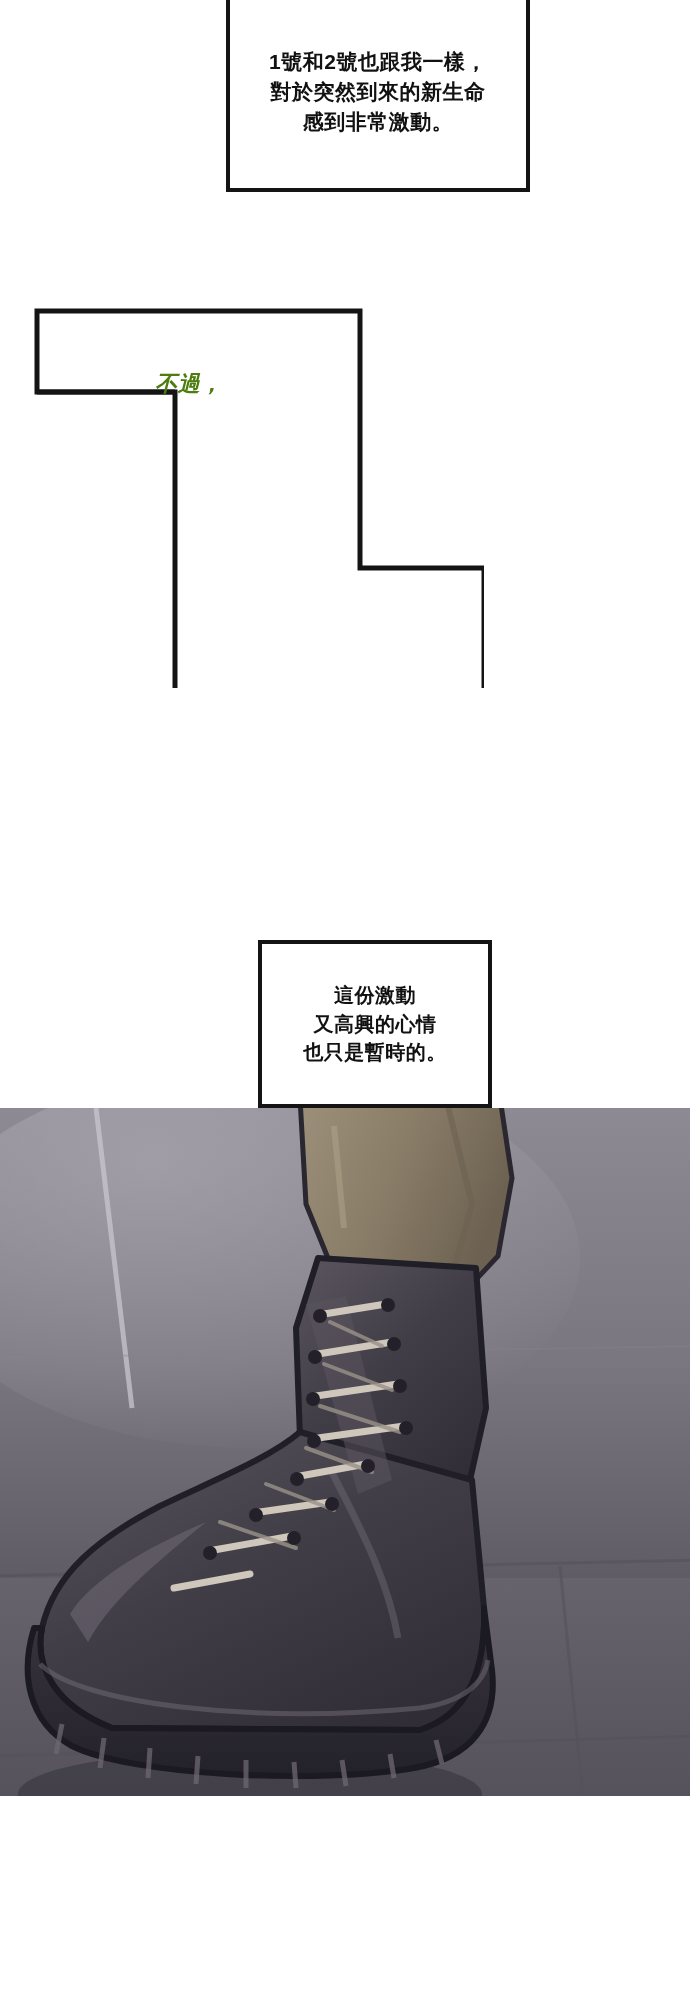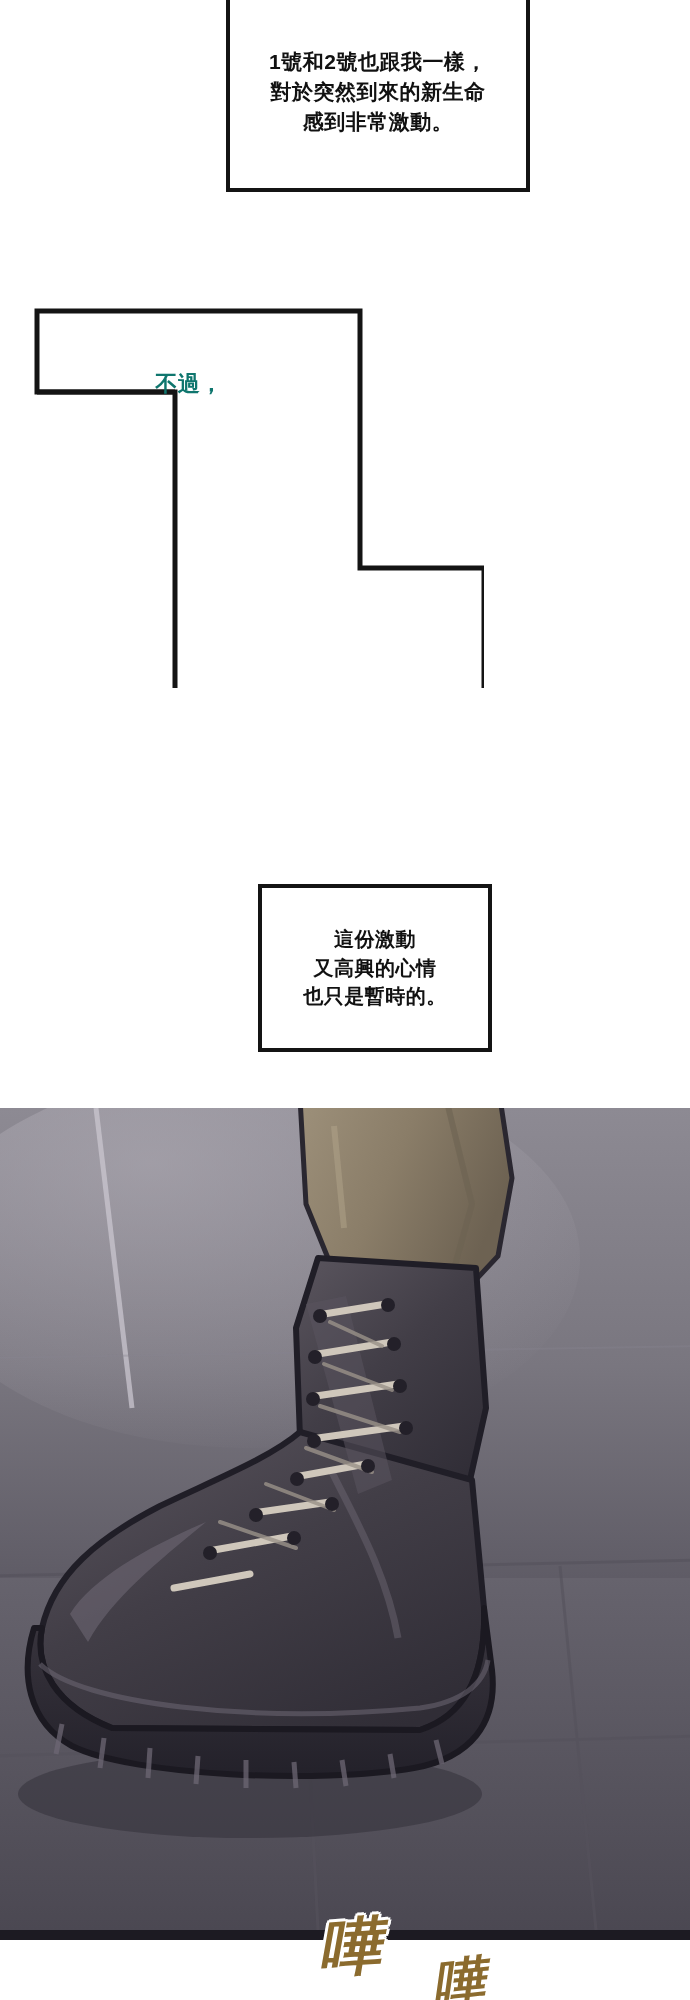--- a/index.html
+++ b/index.html
@@ -3,21 +3,21 @@
 <meta charset="utf-8">
 <style>
   html,body{margin:0;padding:0;background:#ffffff;}
   body{
     font-family:"Liberation Sans","DejaVu Sans",sans-serif;
     -webkit-font-smoothing:antialiased;
   }
   #page{
     position:relative;
     width:690px;
-    height:2000px;
+    height:1796px;
     margin:0 auto;
     background:#ffffff;
     overflow:hidden;
   }
 
   
   .bubble{
     position:absolute;
     background:#ffffff;
     border:4px solid #141414;
@@ -45,33 +45,34 @@
 
   
   #bubble-2-wrap{
     position:absolute;
     left:34px; top:308px;
     width:450px; height:380px;
   }
   #bubble-2-svg{display:block;width:450px;height:380px;}
   .b2-text{
     position:absolute;
-    color:#0f766e;
+    color:#4d7c0f;
     font-weight:700;
     line-height:1.45;
     letter-spacing:.5px;
     white-space:pre-line;
     text-align:center;
+    font-style:italic;
   }
   #b2-line-a{ left:60px; top:60px; width:190px; font-size:22px;}
   #b2-line-b{ left:150px; top:218px; width:260px; font-size:21px;}
 
   
   #bubble-3{
-    left:258px; top:884px;
+    left:258px; top:940px;
     width:234px; height:168px;
   }
   #bubble-3 .txt{ font-size:20px; }
 
   
   #art-panel{
     position:absolute;
     left:0; top:1108px;
     width:690px; height:892px;
     overflow:hidden;

